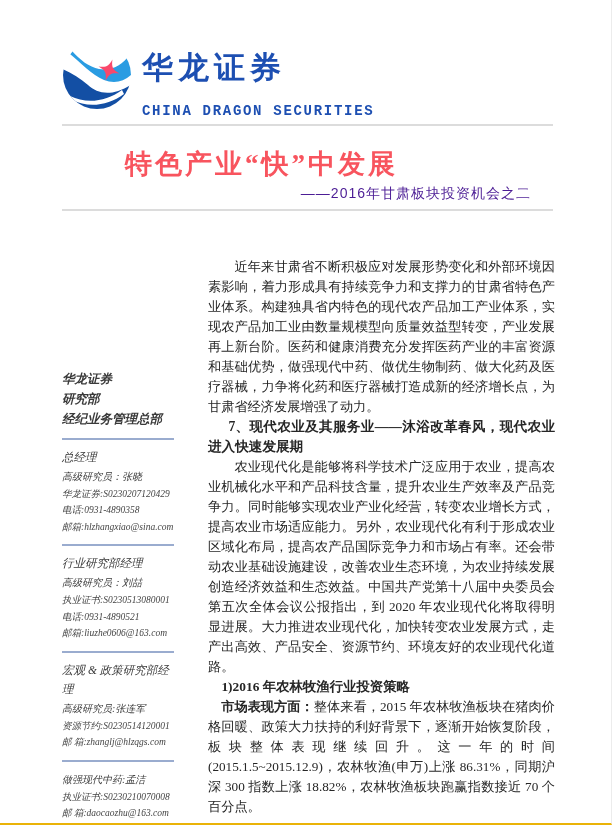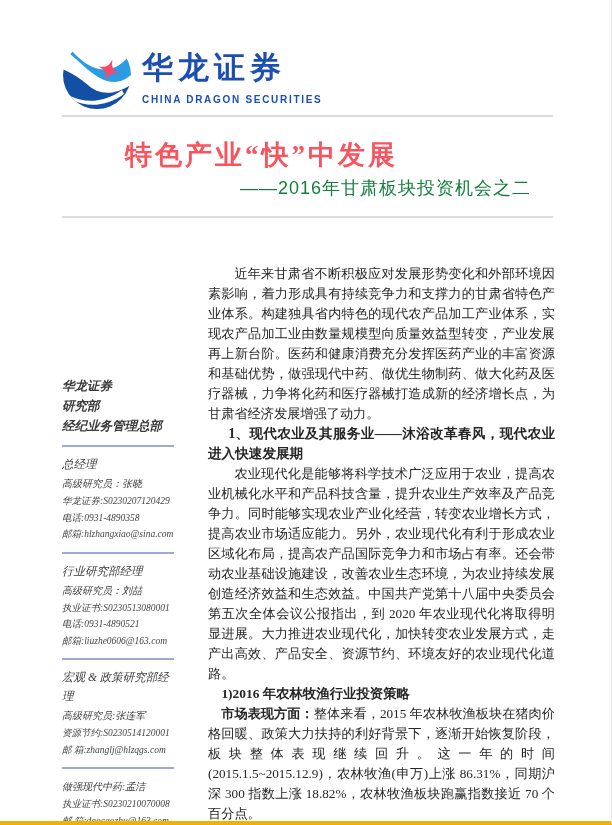--- a/index.html
+++ b/index.html
@@ -3,53 +3,53 @@
 <meta charset="utf-8">
 <style>
   * { margin:0; padding:0; box-sizing:border-box; }
   html,body { background:#ffffff; }
   .page {
     position:relative;
     width:612px; height:825px;
     margin:0 auto;
     background:#ffffff;
     border-right:1px solid #ececec;
-    border-bottom:4px solid #eab308;
+    border-bottom:2px solid #eab308;
     font-family:"Liberation Serif","DejaVu Serif",serif;
     color:#2b2b2b;
     overflow:hidden;
   }
   
   .header { padding:40px 58px 0 62px; }
   .logo-row { display:flex; align-items:flex-start; gap:10px; }
   .logo-icon { width:70px; height:70px; flex:0 0 auto; }
   .logo-text { padding-top:12px; }
   .logo-cn {
     font-family:"Liberation Sans","DejaVu Sans",sans-serif;
     font-weight:bold; font-size:31px; letter-spacing:5px;
     color:#1d4fb2; line-height:1.05;
   }
   .logo-en {
-    font-family:Liberation Sans, sans-serif;
-    font-weight:bold; font-size:10px; letter-spacing:1.7px;
-    color:#1d4fb2; margin-top:9px;
+    font-family:Liberation Mono, monospace;
+    font-weight:bold; font-size:14px; letter-spacing:1.7px;
+    color:#1d4fb2; margin-top:18px;
   }
   .rule {
     height:2px; background:#3c3c3c; border-bottom:2px solid #dcdcdc;
   }
   .rule-top { margin-top:5px; }
   .doc-title {
     text-align:center; padding-right:92px; margin-top:20px;
     font-size:27px; font-weight:bold; letter-spacing:3px;
     color:#f8545e;
   }
   .doc-subtitle {
-    text-align:right; padding-right:22px; margin-top:3px; margin-bottom:16px;
+    text-align:right; padding-right:22px; margin-top:3px; margin-bottom:6px;
     font-family:"Liberation Sans","DejaVu Sans",sans-serif;
-    font-size:18px; color:#15803d; letter-spacing:1px;
+    font-size:14px; color:#4c1d95; letter-spacing:1px;
   }
   
   .content { display:flex; padding:0 56px 0 62px; }
   .sidebar {
     width:112px; flex:0 0 auto; padding-top:158px;
     font-style:italic; color:#3a3a3a;
   }
   .side-org { font-size:12.5px; font-weight:bold; line-height:20px; }
   .side-sep { height:2px; background:#9aaccf; margin:9px 0 8px 0; }
   .side-role { font-size:11.5px; line-height:19px; margin-top:2px; }
@@ -147,20 +147,20 @@
 
       <div>
         <div class="side-name">联系人:王晨曦</div>
 
       </div>
 
     </div>
 
     <div class="main">
       <p class="body-p">近年来甘肃省不断积极应对发展形势变化和外部环境因素影响，着力形成具有持续竞争力和支撑力的甘肃省特色产业体系。构建独具省内特色的现代农产品加工产业体系，实现农产品加工业由数量规模型向质量效益型转变，产业发展再上新台阶。医药和健康消费充分发挥医药产业的丰富资源和基础优势，做强现代中药、做优生物制药、做大化药及医疗器械，力争将化药和医疗器械打造成新的经济增长点，为甘肃省经济发展增强了动力。</p>
-      <p class="h1">1、现代农业及其服务业——沐浴改革春风，现代农业进入快速发展期</p>
+      <p class="h1">7、现代农业及其服务业——沐浴改革春风，现代农业进入快速发展期</p>
       <p class="body-p">农业现代化是能够将科学技术广泛应用于农业，提高农业机械化水平和产品科技含量，提升农业生产效率及产品竞争力。同时能够实现农业产业化经营，转变农业增长方式，提高农业市场适应能力。另外，农业现代化有利于形成农业区域化布局，提高农产品国际竞争力和市场占有率。还会带动农业基础设施建设，改善农业生态环境，为农业持续发展创造经济效益和生态效益。中国共产党第十八届中央委员会第五次全体会议公报指出，到 2020 年农业现代化将取得明显进展。大力推进农业现代化，加快转变农业发展方式，走产出高效、产品安全、资源节约、环境友好的农业现代化道路。</p>
       <p class="h2">1)2016 年农林牧渔行业投资策略</p>
       <p class="p3"><span class="lead-bold">市场表现方面：</span><span>整体来看，2015 年农林牧渔板块在猪肉价格回暖、政策大力扶持的利好背景下，逐渐开始恢复阶段，板块整体表现继续回升。这一年的时间(2015.1.5~2015.12.9)，农林牧渔(申万)上涨 86.31%，同期沪深 300 指数上涨 18.82%，农林牧渔板块跑赢指数接近 70 个百分点。</span></p>
     </div>
 
   </div>
 </div>
 
 </body></html>

